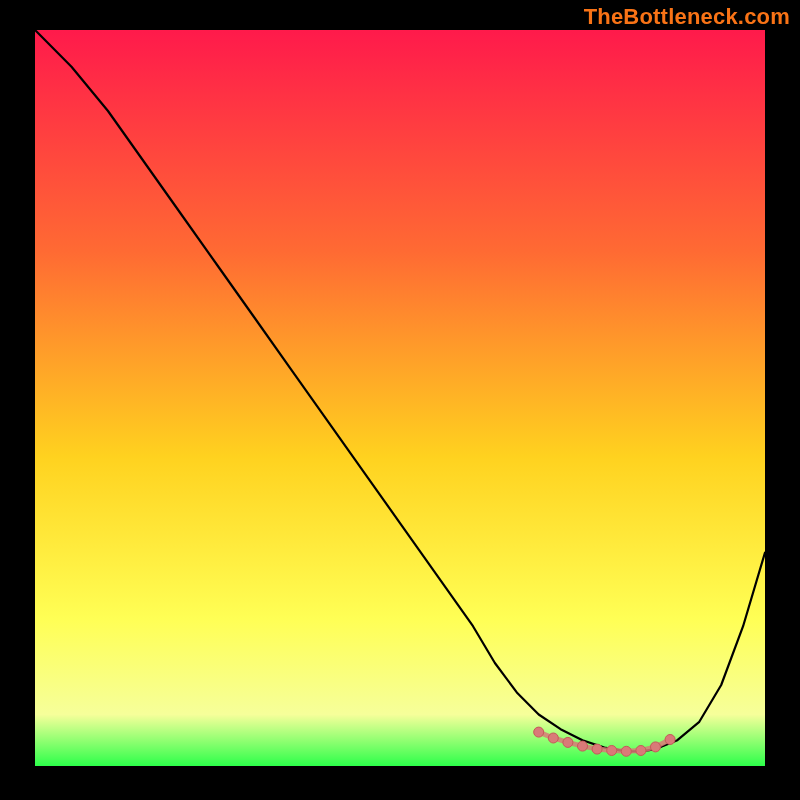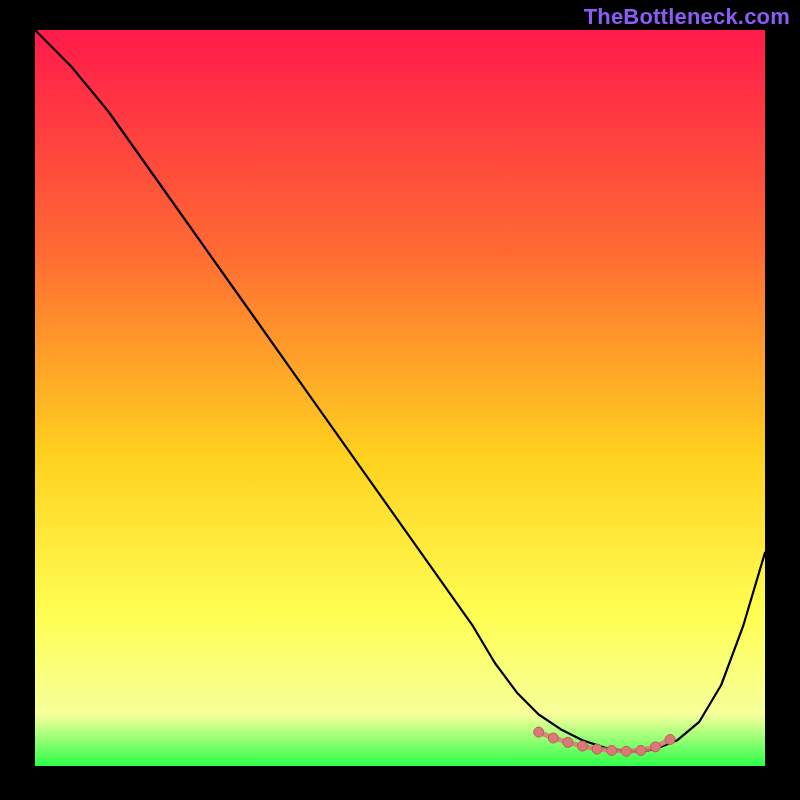--- a/index.html
+++ b/index.html
@@ -14,21 +14,21 @@
   .frame {
     position: relative;
     width: 800px;
     height: 800px;
     background: #000;
   }
   .watermark {
     position: absolute;
     top: 4px;
     right: 10px;
-    color: #8b5cf6;
+    color: #f97316;
     font-size: 22px;
     font-weight: 600;
     letter-spacing: 0.2px;
     z-index: 10;
   }
   .plot-wrap {
     position: absolute;
     left: 35px;
     top: 30px;
     width: 730px;

